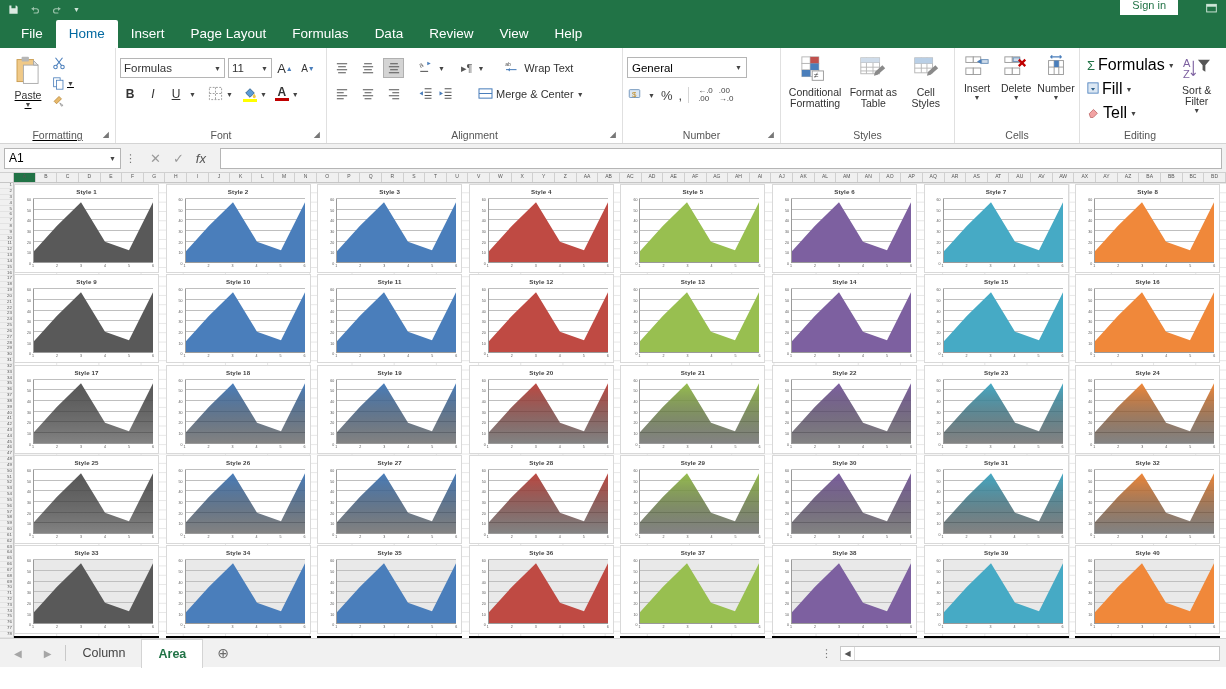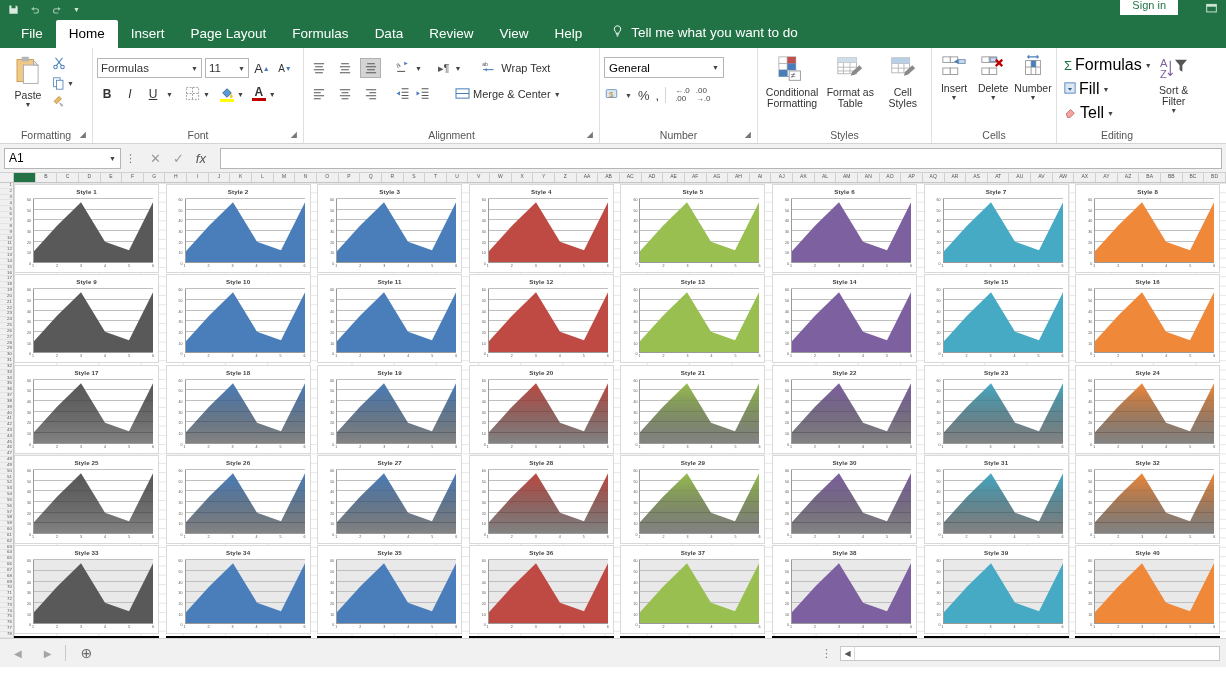--- a/index.html
+++ b/index.html
@@ -26,21 +26,21 @@
     padding:3px 12px 4px;
   }
   .ribbon-toggle { position:absolute; right:8px; color:#dcebe2; }
 
   
   .tabs {
     height:30px; background:#217346; display:flex; align-items:flex-end;
     font-size:13.5px; color:#ffffff; padding-left:8px;
   }
   .tab { padding:6px 13px 7px; cursor:default; white-space:nowrap; }
-  .tab.active { background:#ffffff; color:#000000; border-radius:2px 2px 0 0; }
+  .tab.active { background:#ffffff; color:#0369a1; border-radius:2px 2px 0 0; }
   .tellme { display:flex; align-items:center; gap:7px; padding:6px 10px 7px 16px; }
   .bulb { display:block; }
 
   
   .ribbon {
     height:96px; background:#ffffff; border-bottom:1px solid #d4d4d4;
     display:flex; align-items:stretch; position:relative; overflow:hidden;
   }
   .grp { position:relative; display:flex; flex-direction:column;
          border-right:1px solid #e0e0e0; padding:3px 4px 0; }
@@ -178,34 +178,25 @@
 <div class="tabs">
   <div class="tab">File</div>
   <div class="tab active">Home</div>
   <div class="tab">Insert</div>
   <div class="tab">Page Layout</div>
   <div class="tab">Formulas</div>
   <div class="tab">Data</div>
   <div class="tab">Review</div>
   <div class="tab">View</div>
   <div class="tab">Help</div>
-  <div class="tellme">
-    <span class="bulb">
-      <svg width="13" height="14" viewBox="0 0 16 16">
-          <path fill="none" stroke="#ffffff" stroke-width="1.2" d="M8 1.6a4 4 0 0 1 2.6 7 1.9 1.9 0 0 0-.7 1.5v.7H6.1v-.7a1.9 1.9 0 0 0-.7-1.5A4 4 0 0 1 8 1.6z"></path>
-          <path stroke="#fff" stroke-width="1.2" d="M6.4 12.6h3.2M7 14.2h2"></path>
-        </svg>
-    </span>
-    <span>Tell me what you want to do</span>
-  </div>
 </div>
 
 <div class="ribbon">
 
-  <div class="grp" style="width:93px;">
+  <div class="grp" style="width:116px;text-decoration:underline;">
     <div class="grp-body">
       <div class="bigbtn" style="width:48px;">
         <svg width="30" height="33" viewBox="0 0 32 36">
           <rect x="4" y="5" width="18" height="24" fill="#f0c987" stroke="#c99b4e"></rect>
           <rect x="9" y="2" width="8" height="5" rx="1" fill="#b6b6b6"></rect>
           <rect x="11" y="11" width="16" height="20" fill="#fff" stroke="#a9a9a9"></rect>
           <path d="M22 11h5l-5-5z" fill="#e3e3e3" stroke="#a9a9a9"></path>
         </svg>
         <span class="lbl">Paste</span>
         <span class="caret">▼</span>
@@ -2291,20 +2282,24 @@
     </div>
   </div>
 </div>
 
 <div class="statusbar">
   <div class="navarrows">
     <span>◀</span>
     <span>▶</span>
   </div>
   <div class="divider"></div>
+  <div class="shtabs">
+    <div class="shtab">Column</div>
+    <div class="shtab active">Area</div>
+  </div>
   <div class="plusbtn">⊕</div>
   <div class="status-right">
     <span class="vdots">⋮</span>
     <div class="hscroll">
       <span class="thumbleft">◀</span>
     </div>
   </div>
 </div>
 
 </body></html>

